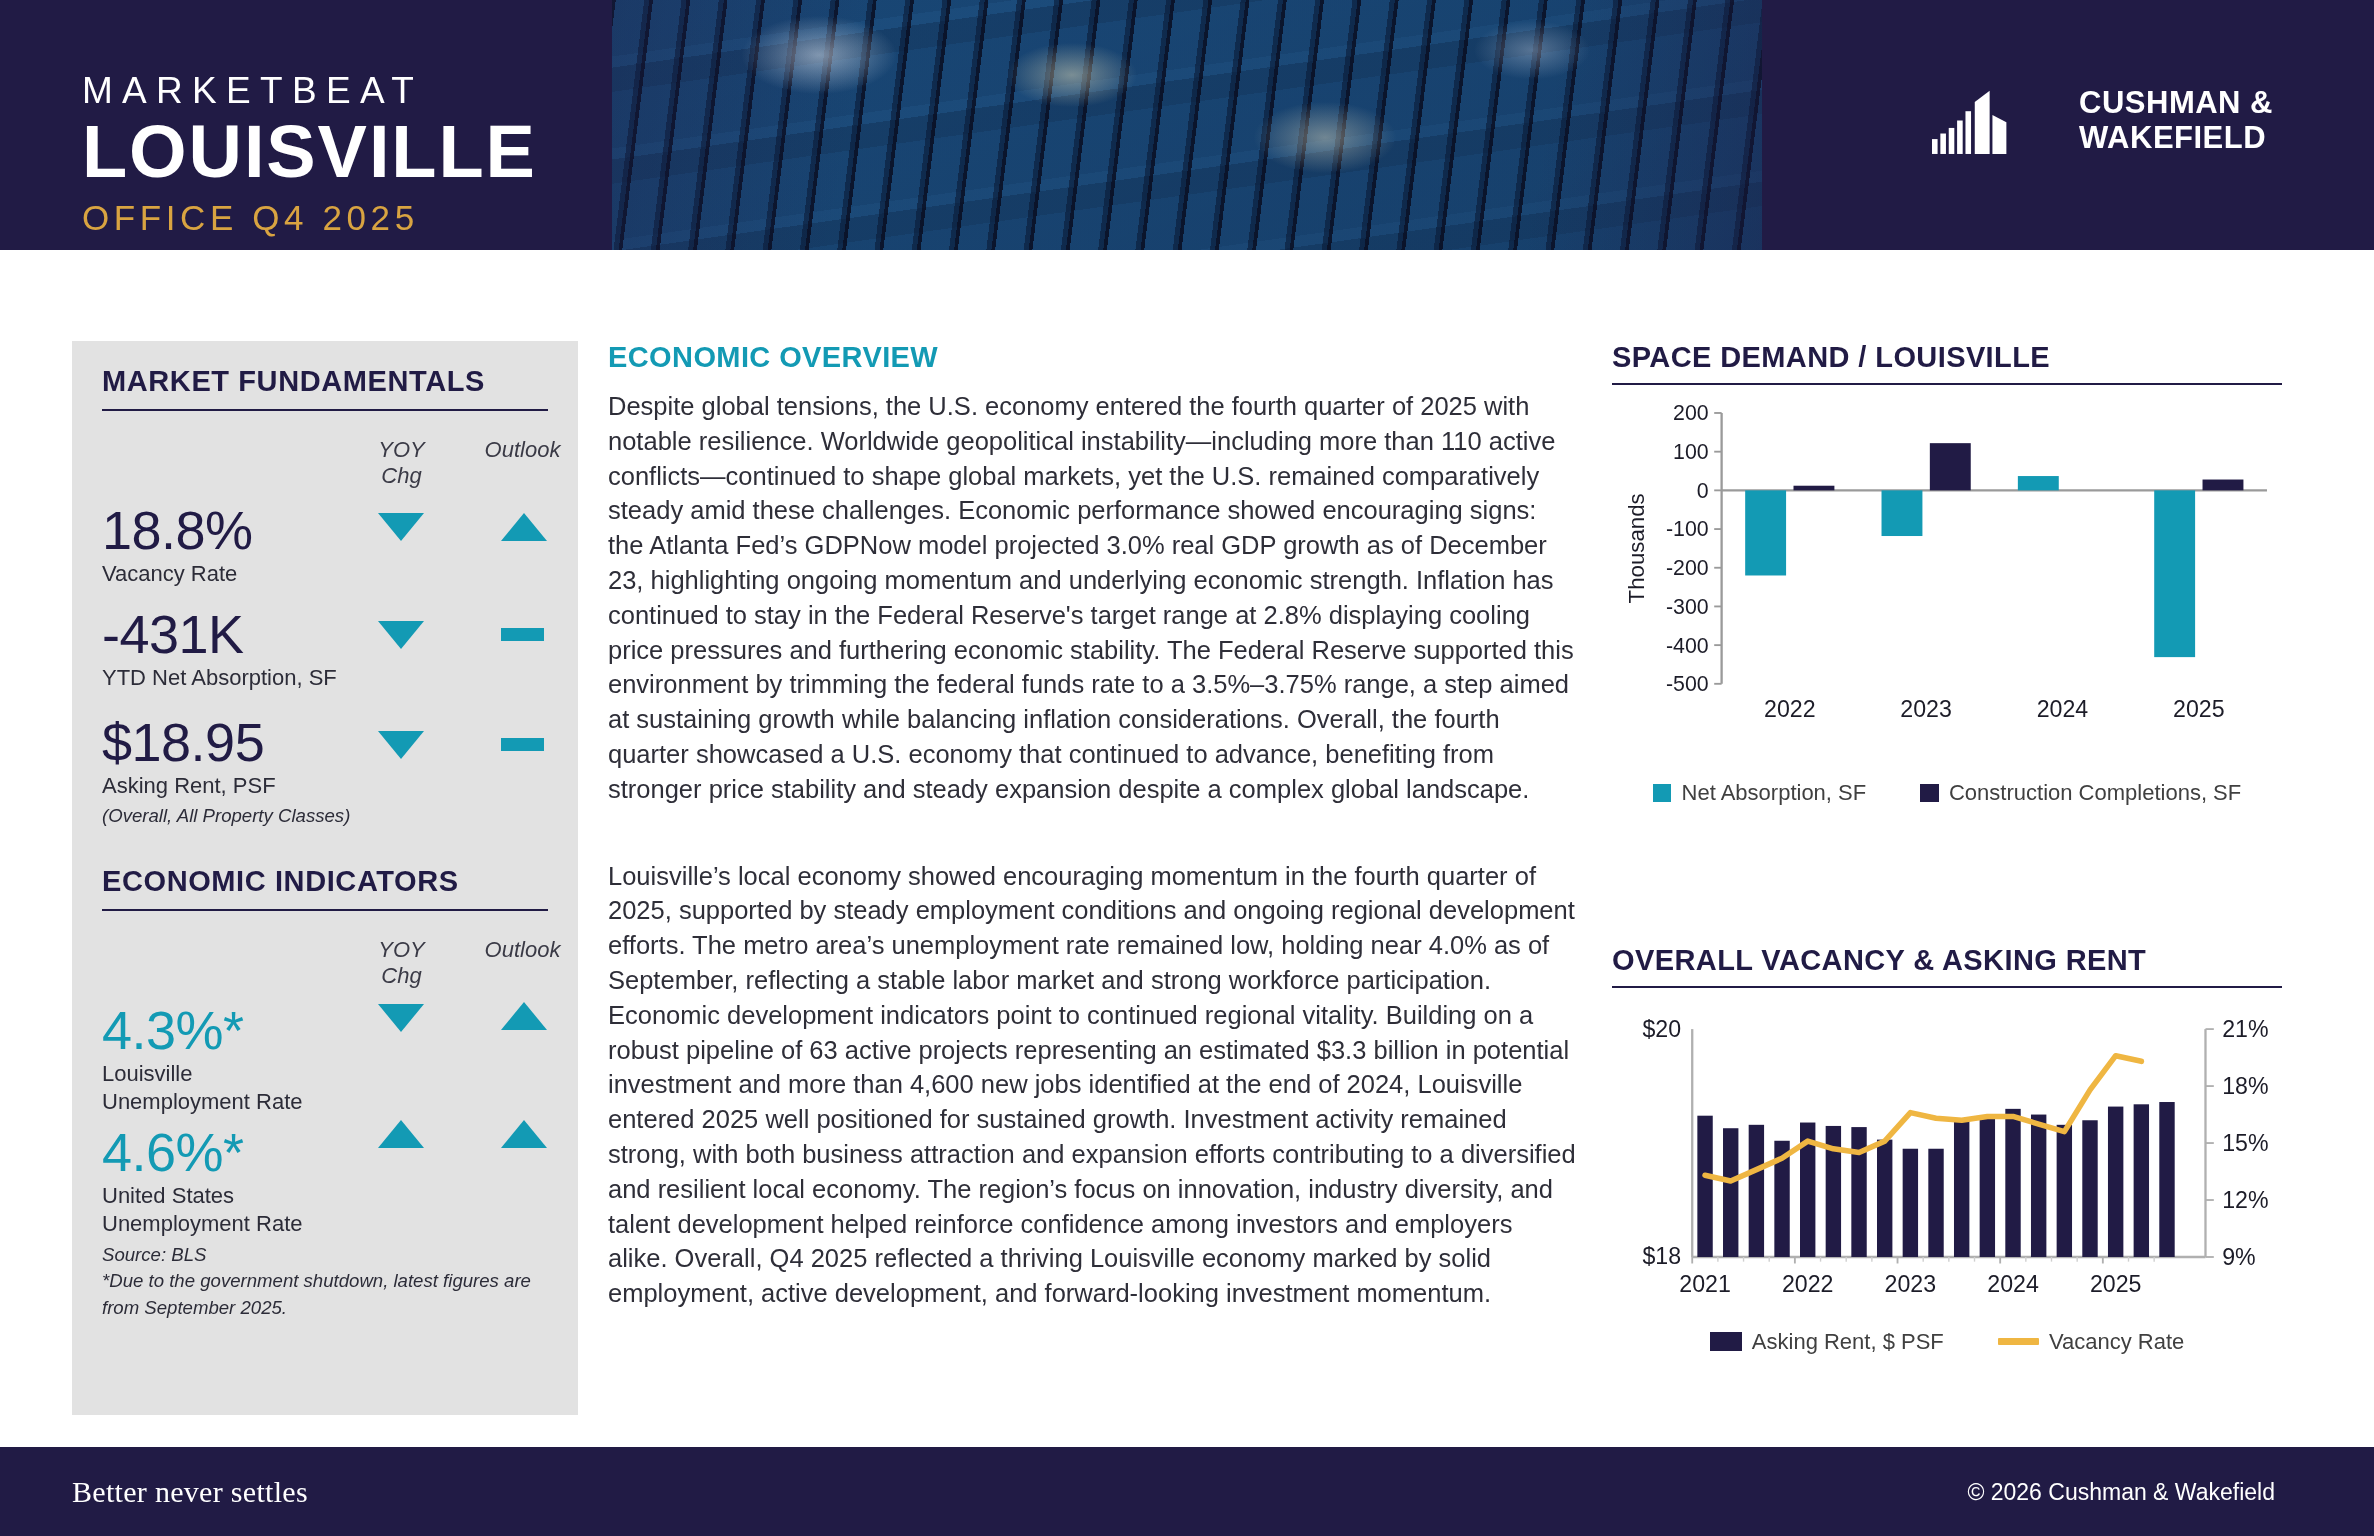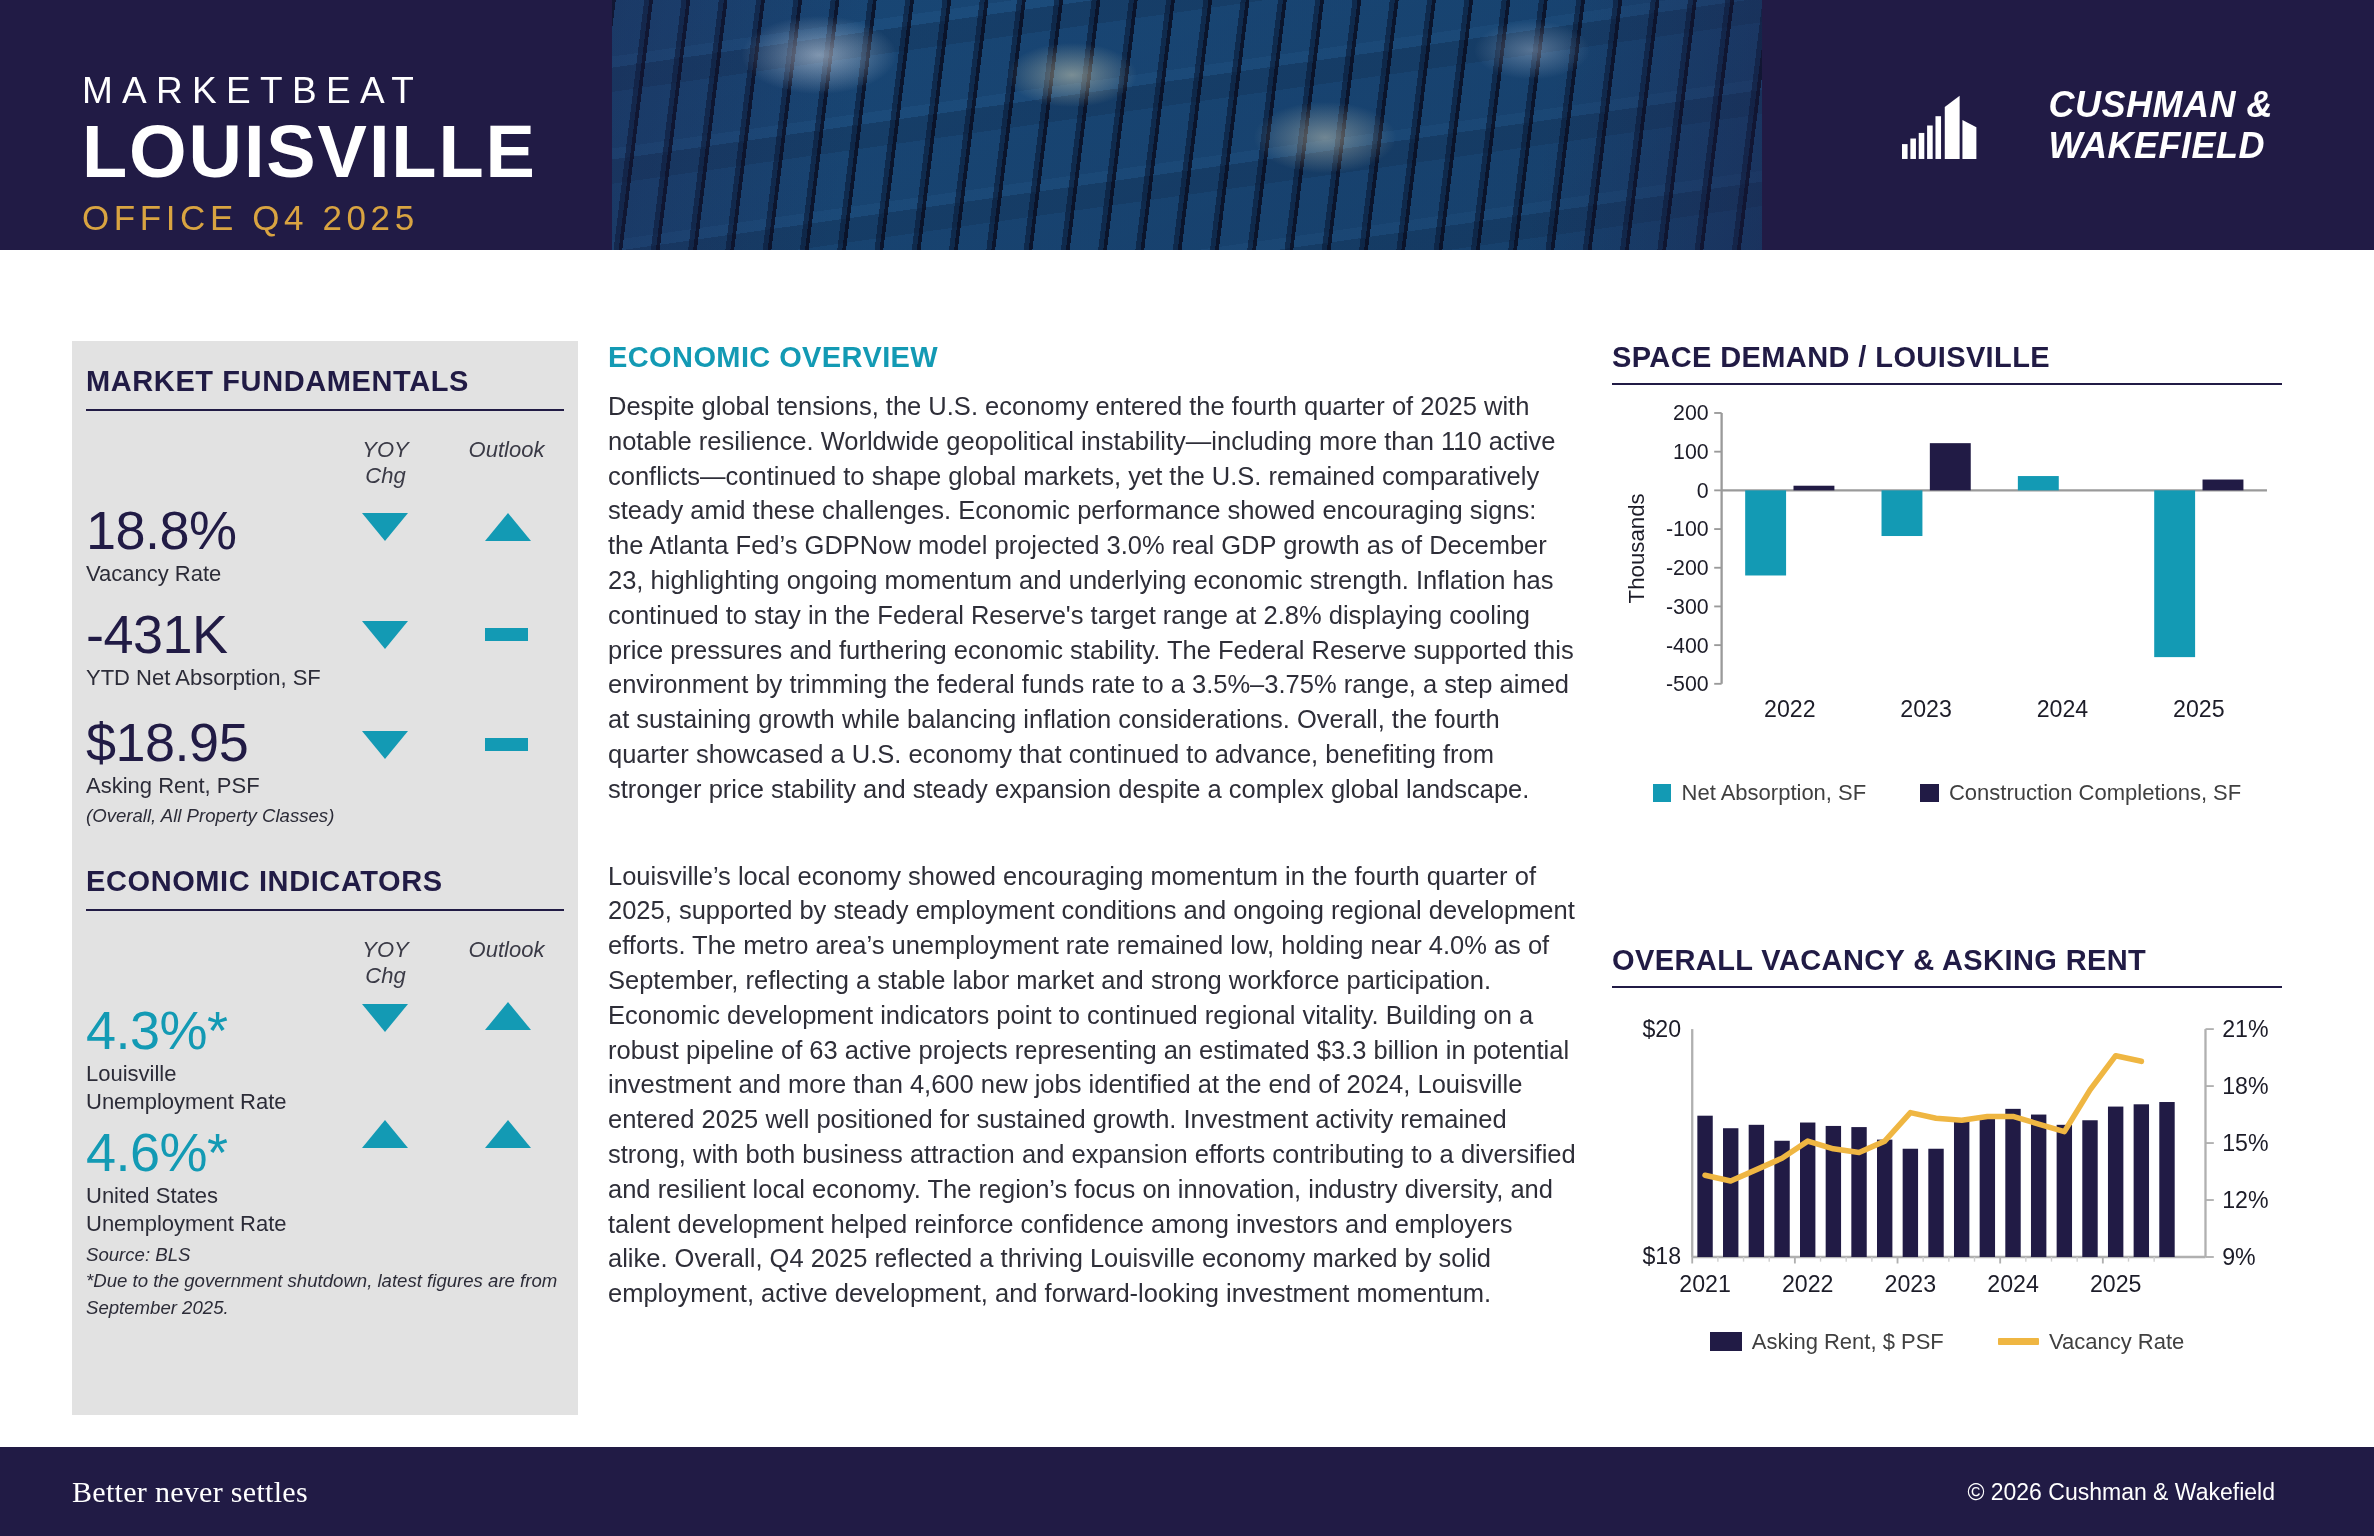--- a/index.html
+++ b/index.html
@@ -55,31 +55,31 @@
     color: #D9A441; font-size: 35px; font-weight: 400;
     letter-spacing: 4.6px; line-height: 1; margin-top: 9.3px;
   }
 
   .cw-logo {
     position: absolute; right: 102px; top: 85px;
     display: flex; align-items: center; gap: 28px;
   }
   .cw-mark { width: 119px; height: 67px; }
   .cw-words {
-    color: #ffffff; font-size: 36px; font-weight: 700;
-    line-height: 1.13; letter-spacing: 0.5px; font-style: italic;
+    color: #ffffff; font-size: 31px; font-weight: 700;
+    line-height: 1.13; letter-spacing: 0.5px;
   }
 
   
   .sidebar {
     position: absolute; left: 72px; top: 341px;
     width: 506px; height: 1074px;
     background: #E2E2E2;
   }
-  .panel-pad { padding: 0 14px; }
+  .panel-pad { padding: 0 30px; }
   .panel-title {
     font-size: 29px; font-weight: 700; color: #211B45;
     letter-spacing: 0.6px; padding-top: 24px;
   }
   .panel-rule {
     border-bottom: 2.8px solid #211B45;
     margin-top: 11px;
   }
   .col-heads {
     position: relative; height: 65px; margin-top: 26px; font-style: italic;

